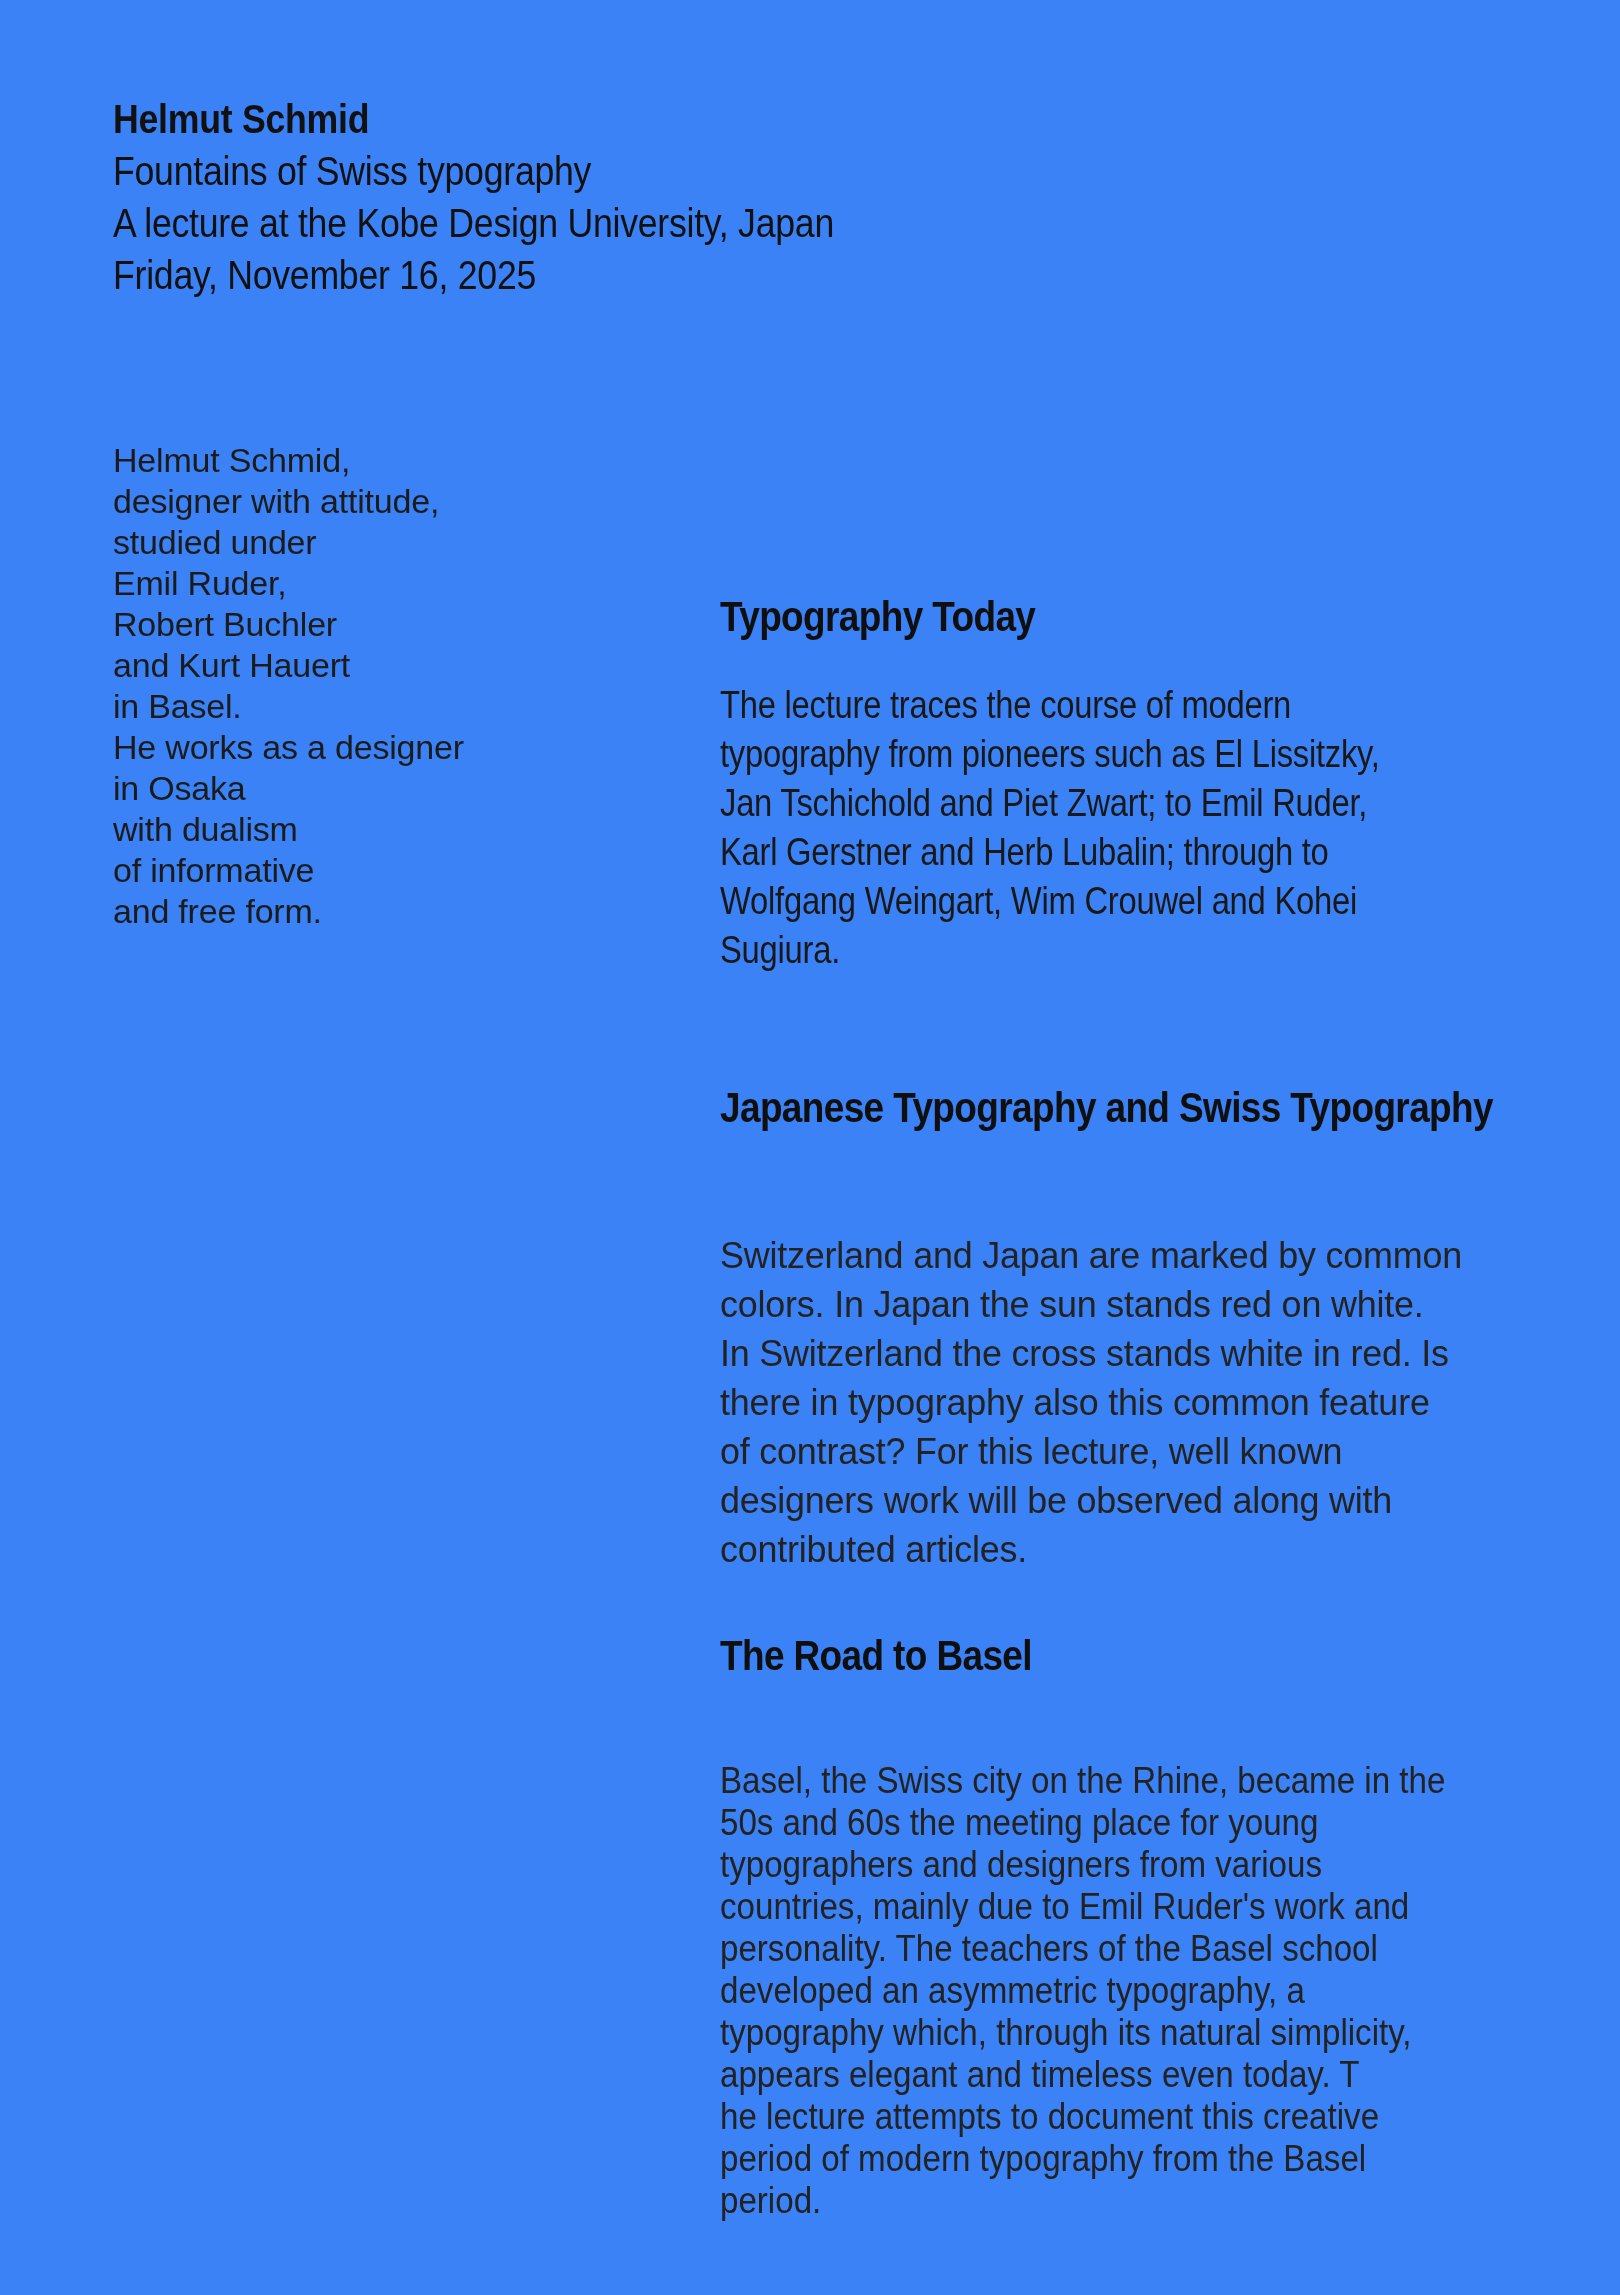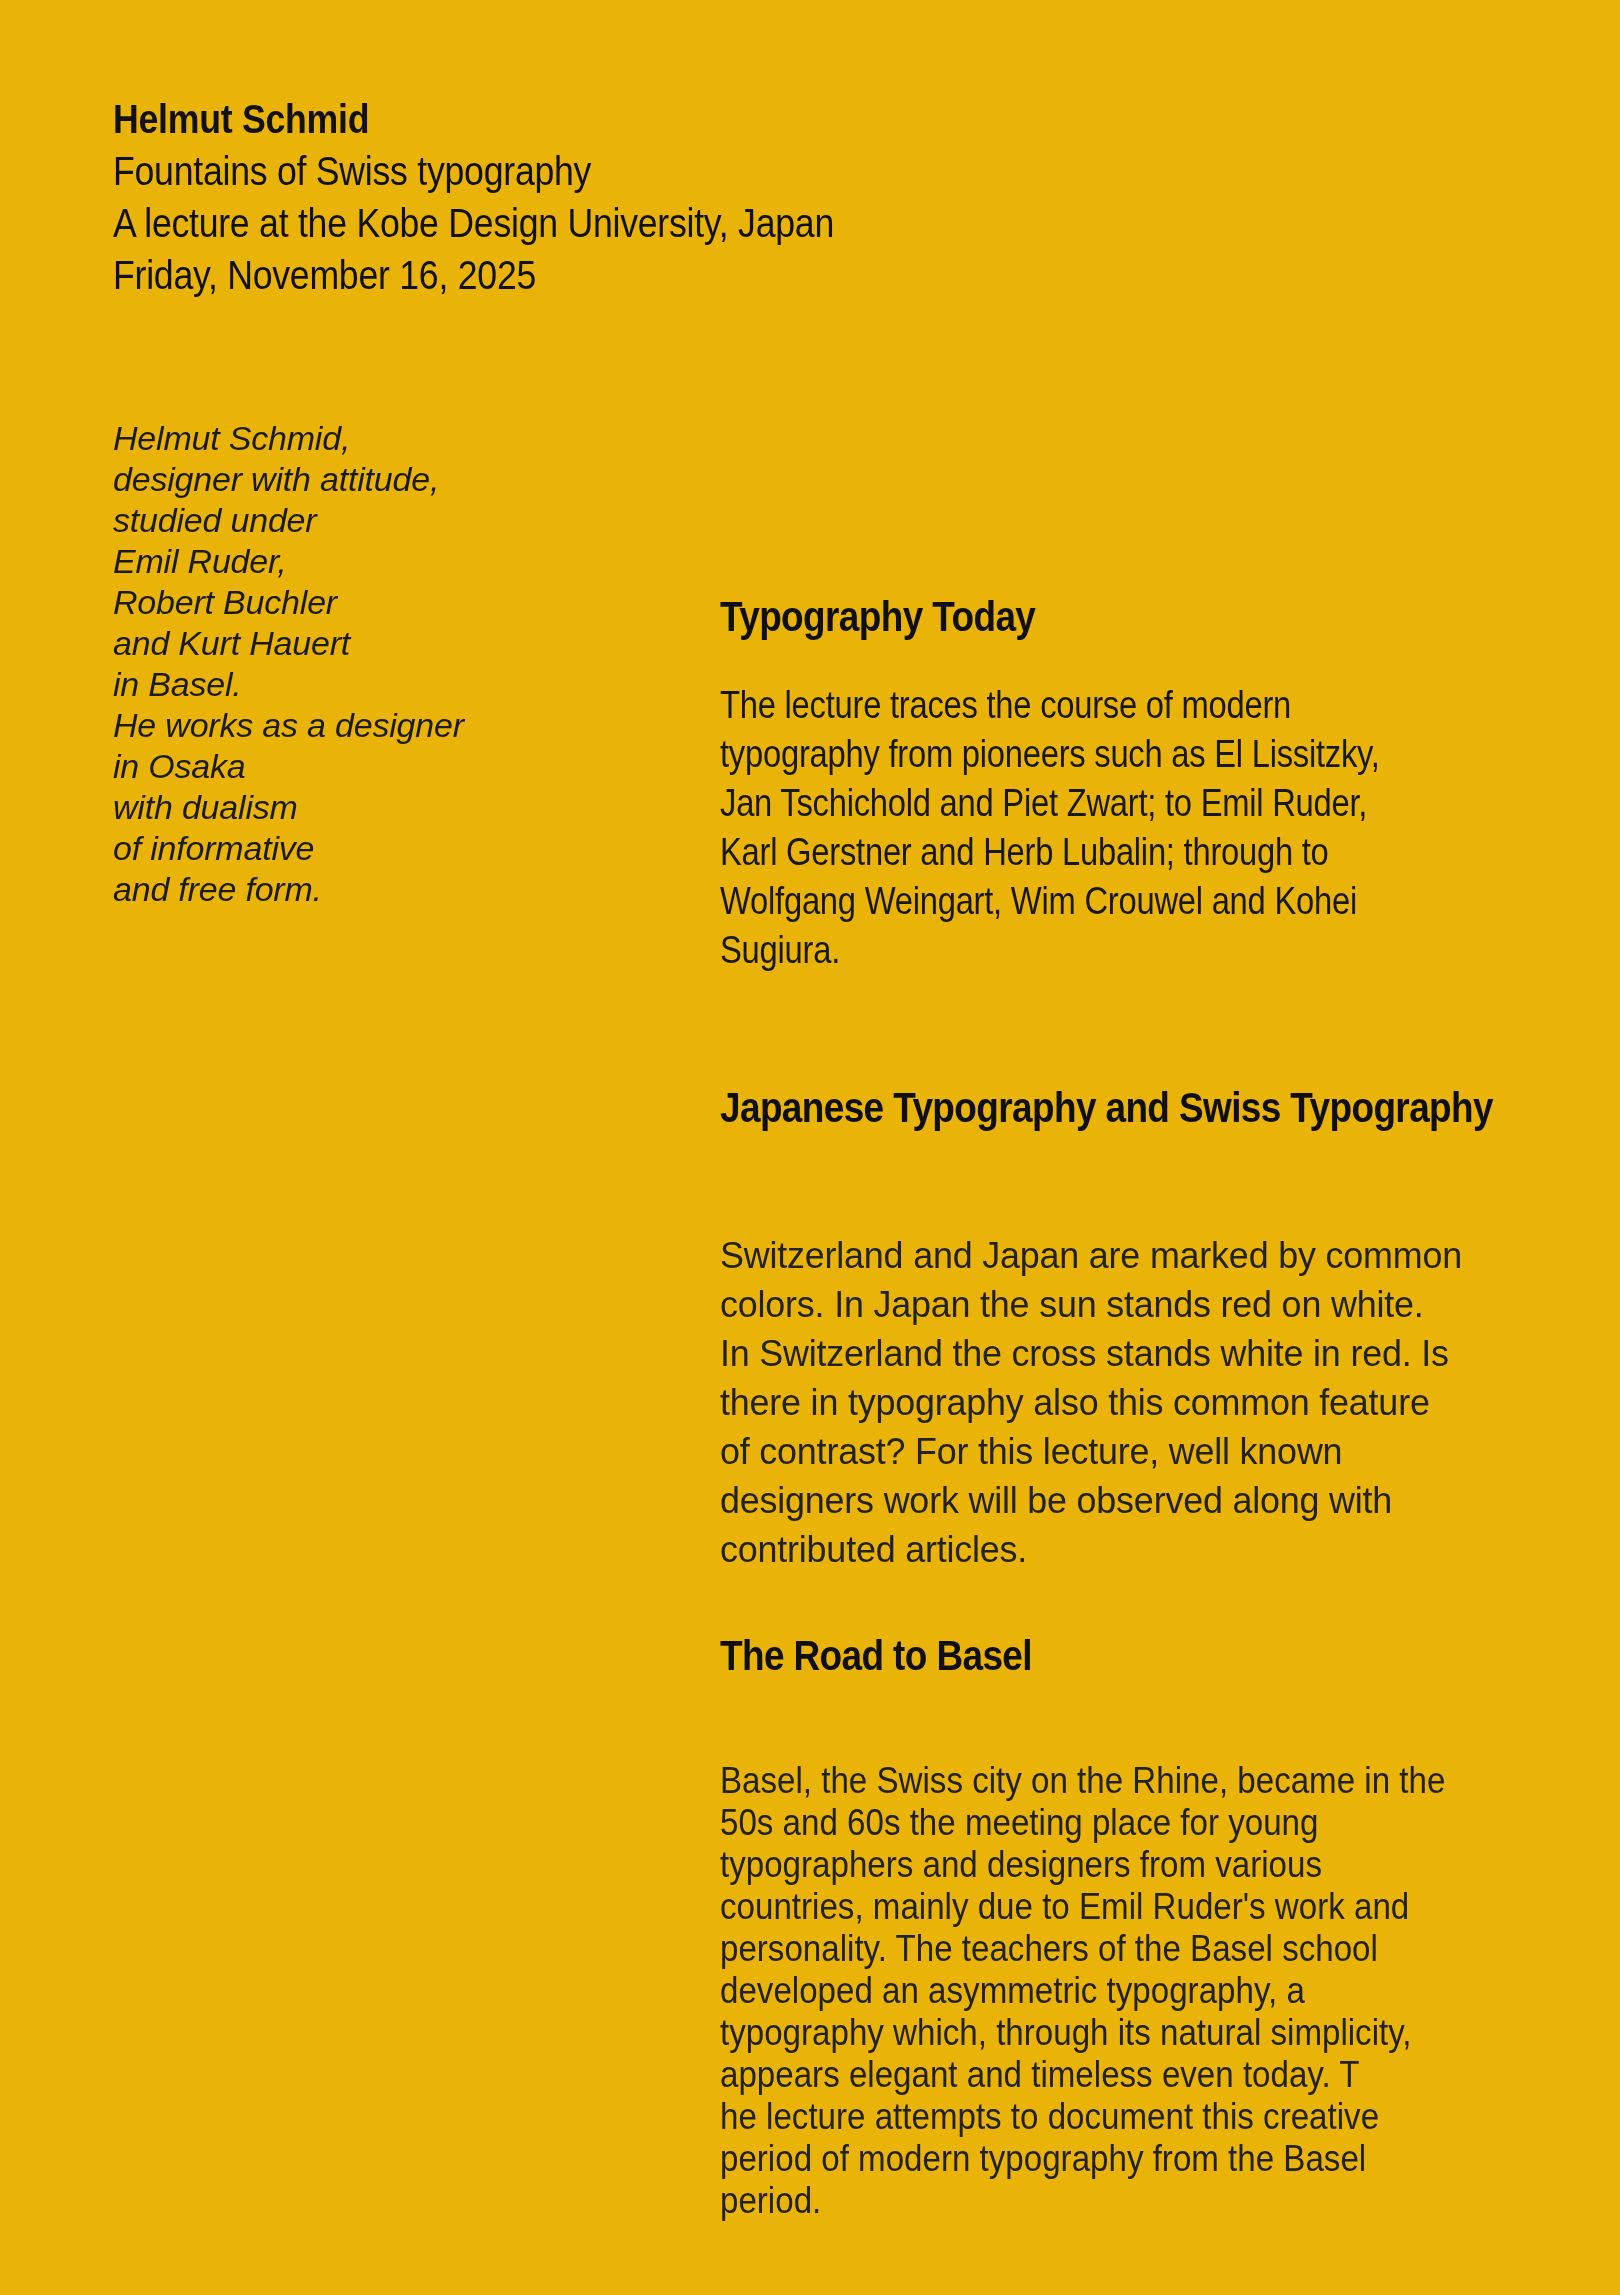--- a/index.html
+++ b/index.html
@@ -1,43 +1,42 @@
 <!DOCTYPE html>
 <html style="font-size:10.8px"><head>
 <meta charset="utf-8">
 <style>
   html, body { margin: 0; padding: 0; background: #e8e8e8; }
   .page {
     position: relative;
     width: 1620px;
     height: 2295px;
-    background: #eab308;
+    background: #3b82f6;
     font-family: "Liberation Sans", sans-serif;
     color: #151515;
     overflow: hidden;
   }
   .block { position: absolute; white-space: pre-line; }
 
   
   .masthead {
     left: 113px; top: 93px;
     font-size: 41px; line-height: 52px;
     transform: scaleX(0.87); transform-origin: left top;
     letter-spacing: -0.3px;
     color: #111111;
     white-space: normal;
   }
   .masthead .line { white-space: pre; }
   .masthead .bold { font-weight: bold; }
 
   
   .bio {
-    left: 113px; top: 418px;
+    left: 113px; top: 440px;
     font-size: 34px; line-height: 41px;
-    font-style: italic;
     letter-spacing: -0.2px;
     color: #1b1b1b;
   }
 
   
   .heading {
     left: 720px;
     font-size: 42px; line-height: 46px;
     font-weight: bold;
     transform: scaleX(0.88); transform-origin: left top;

